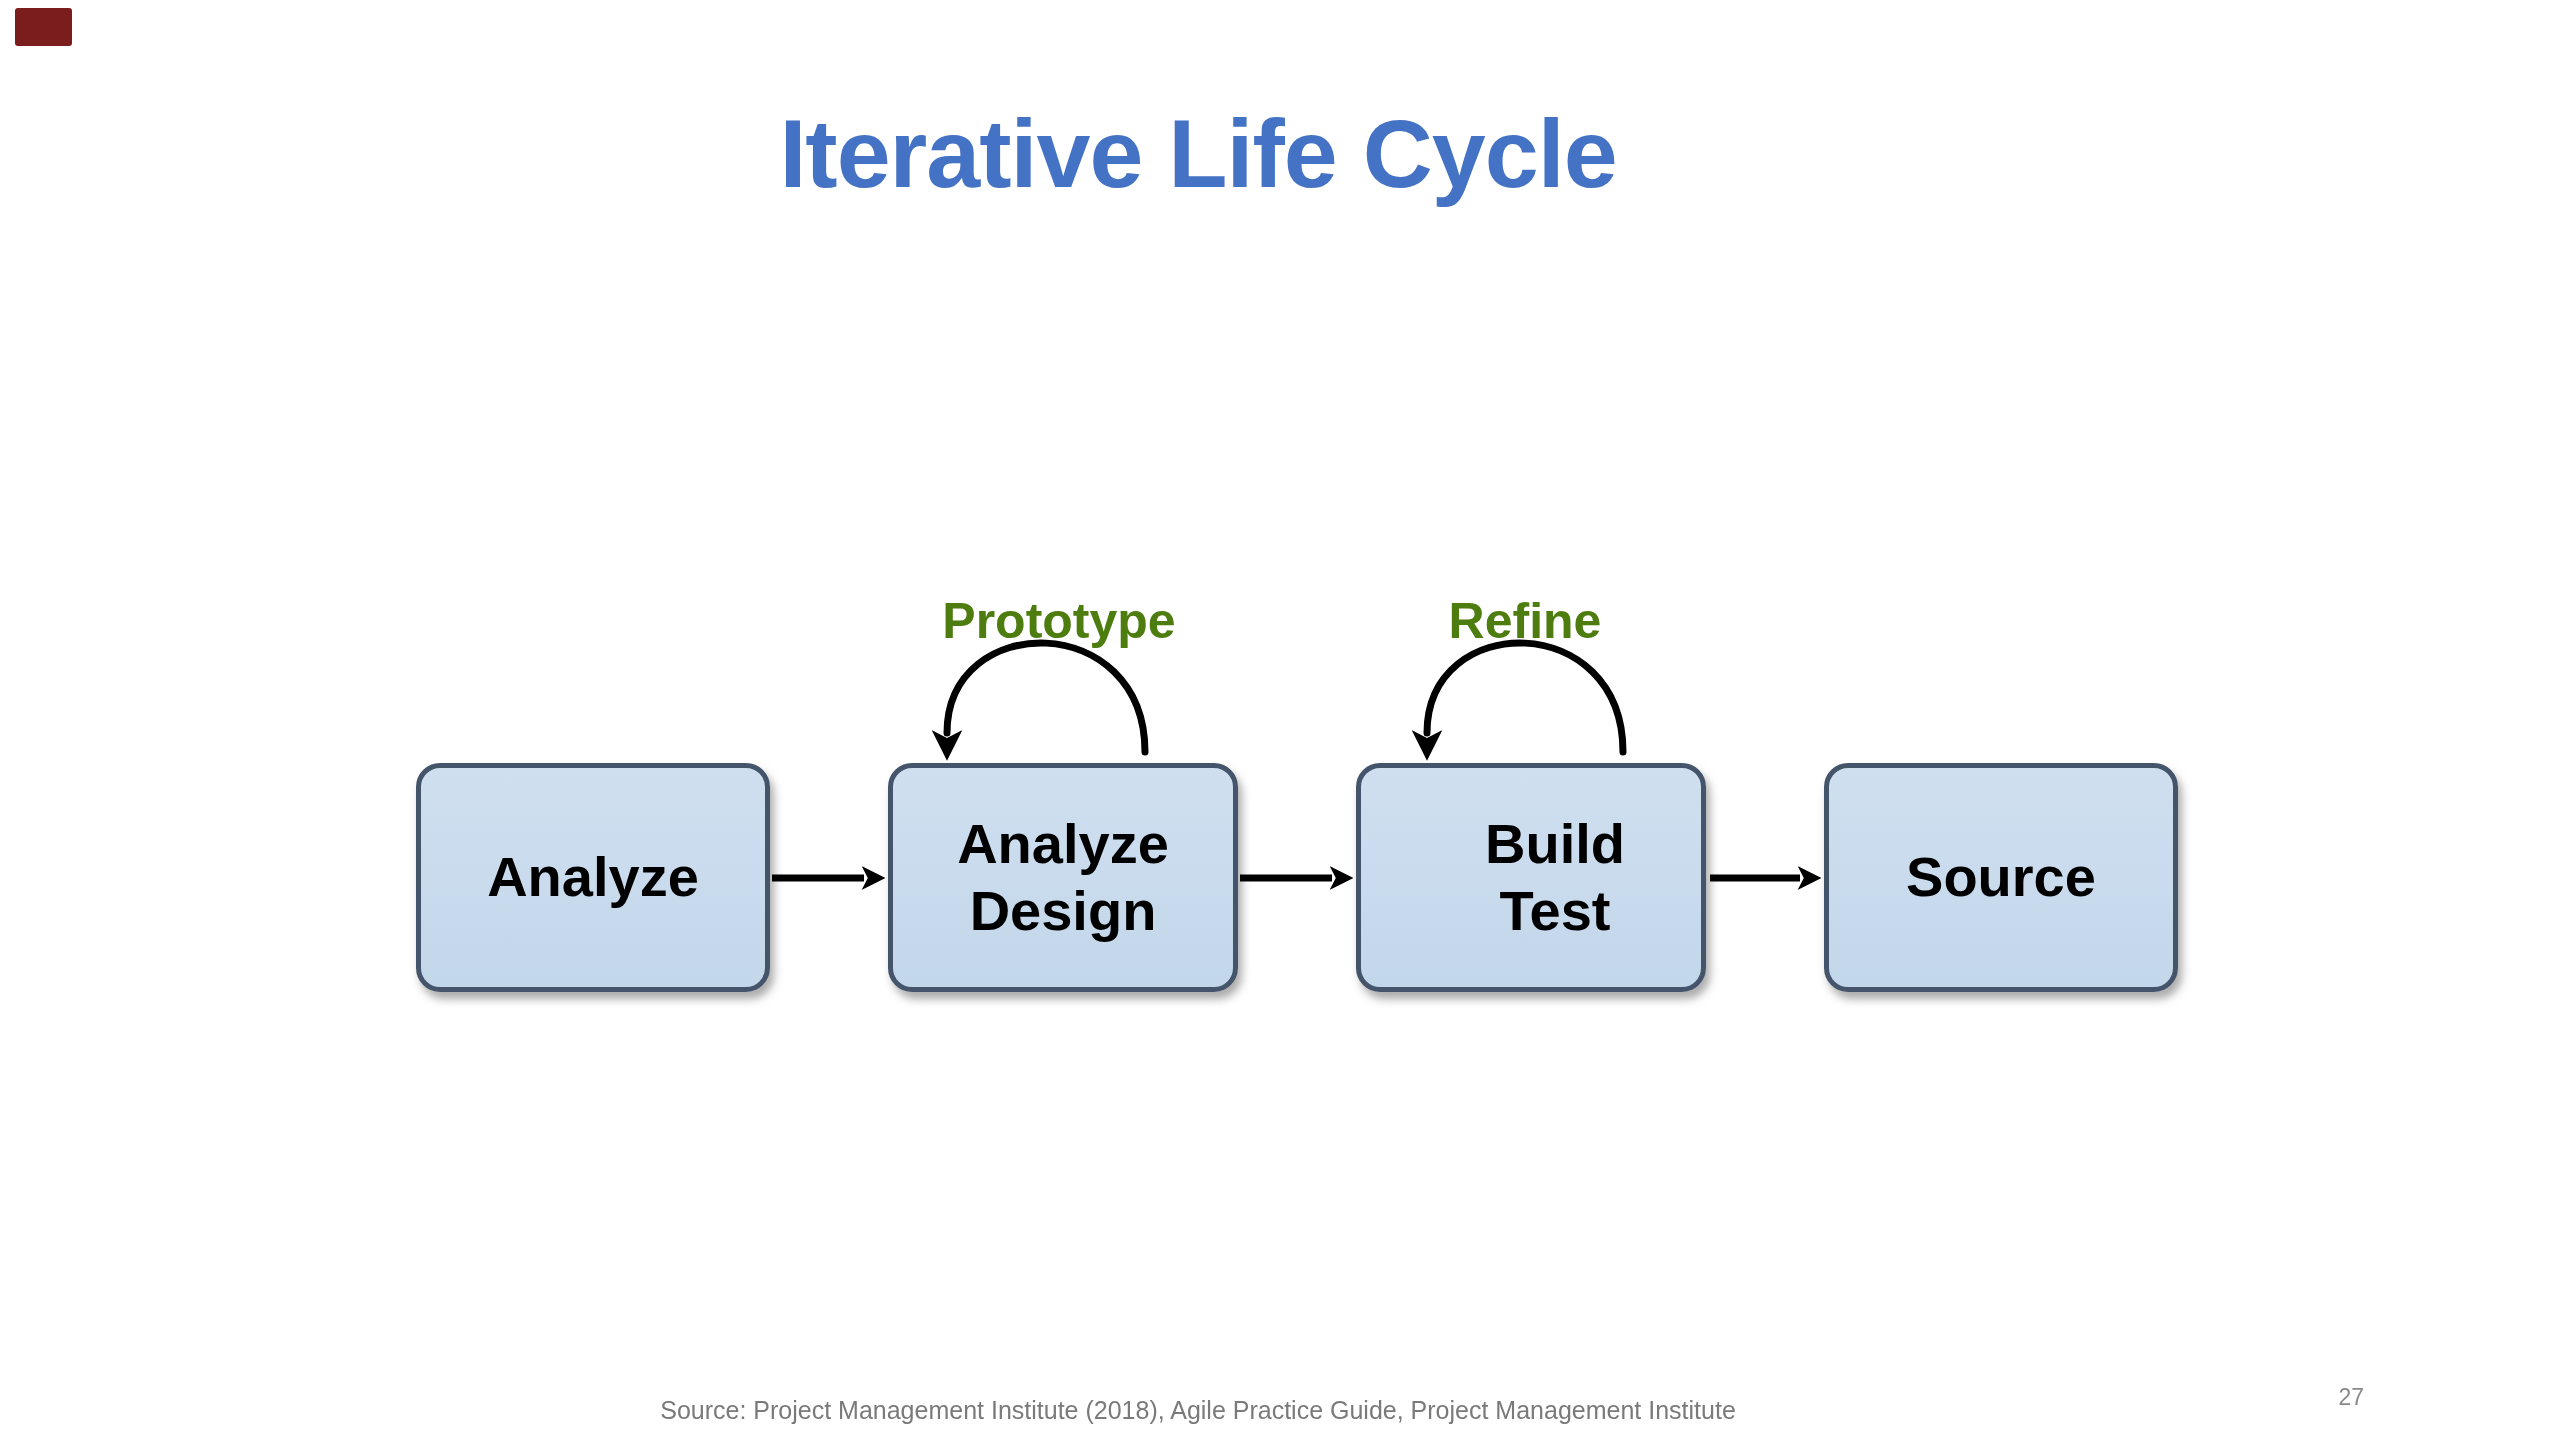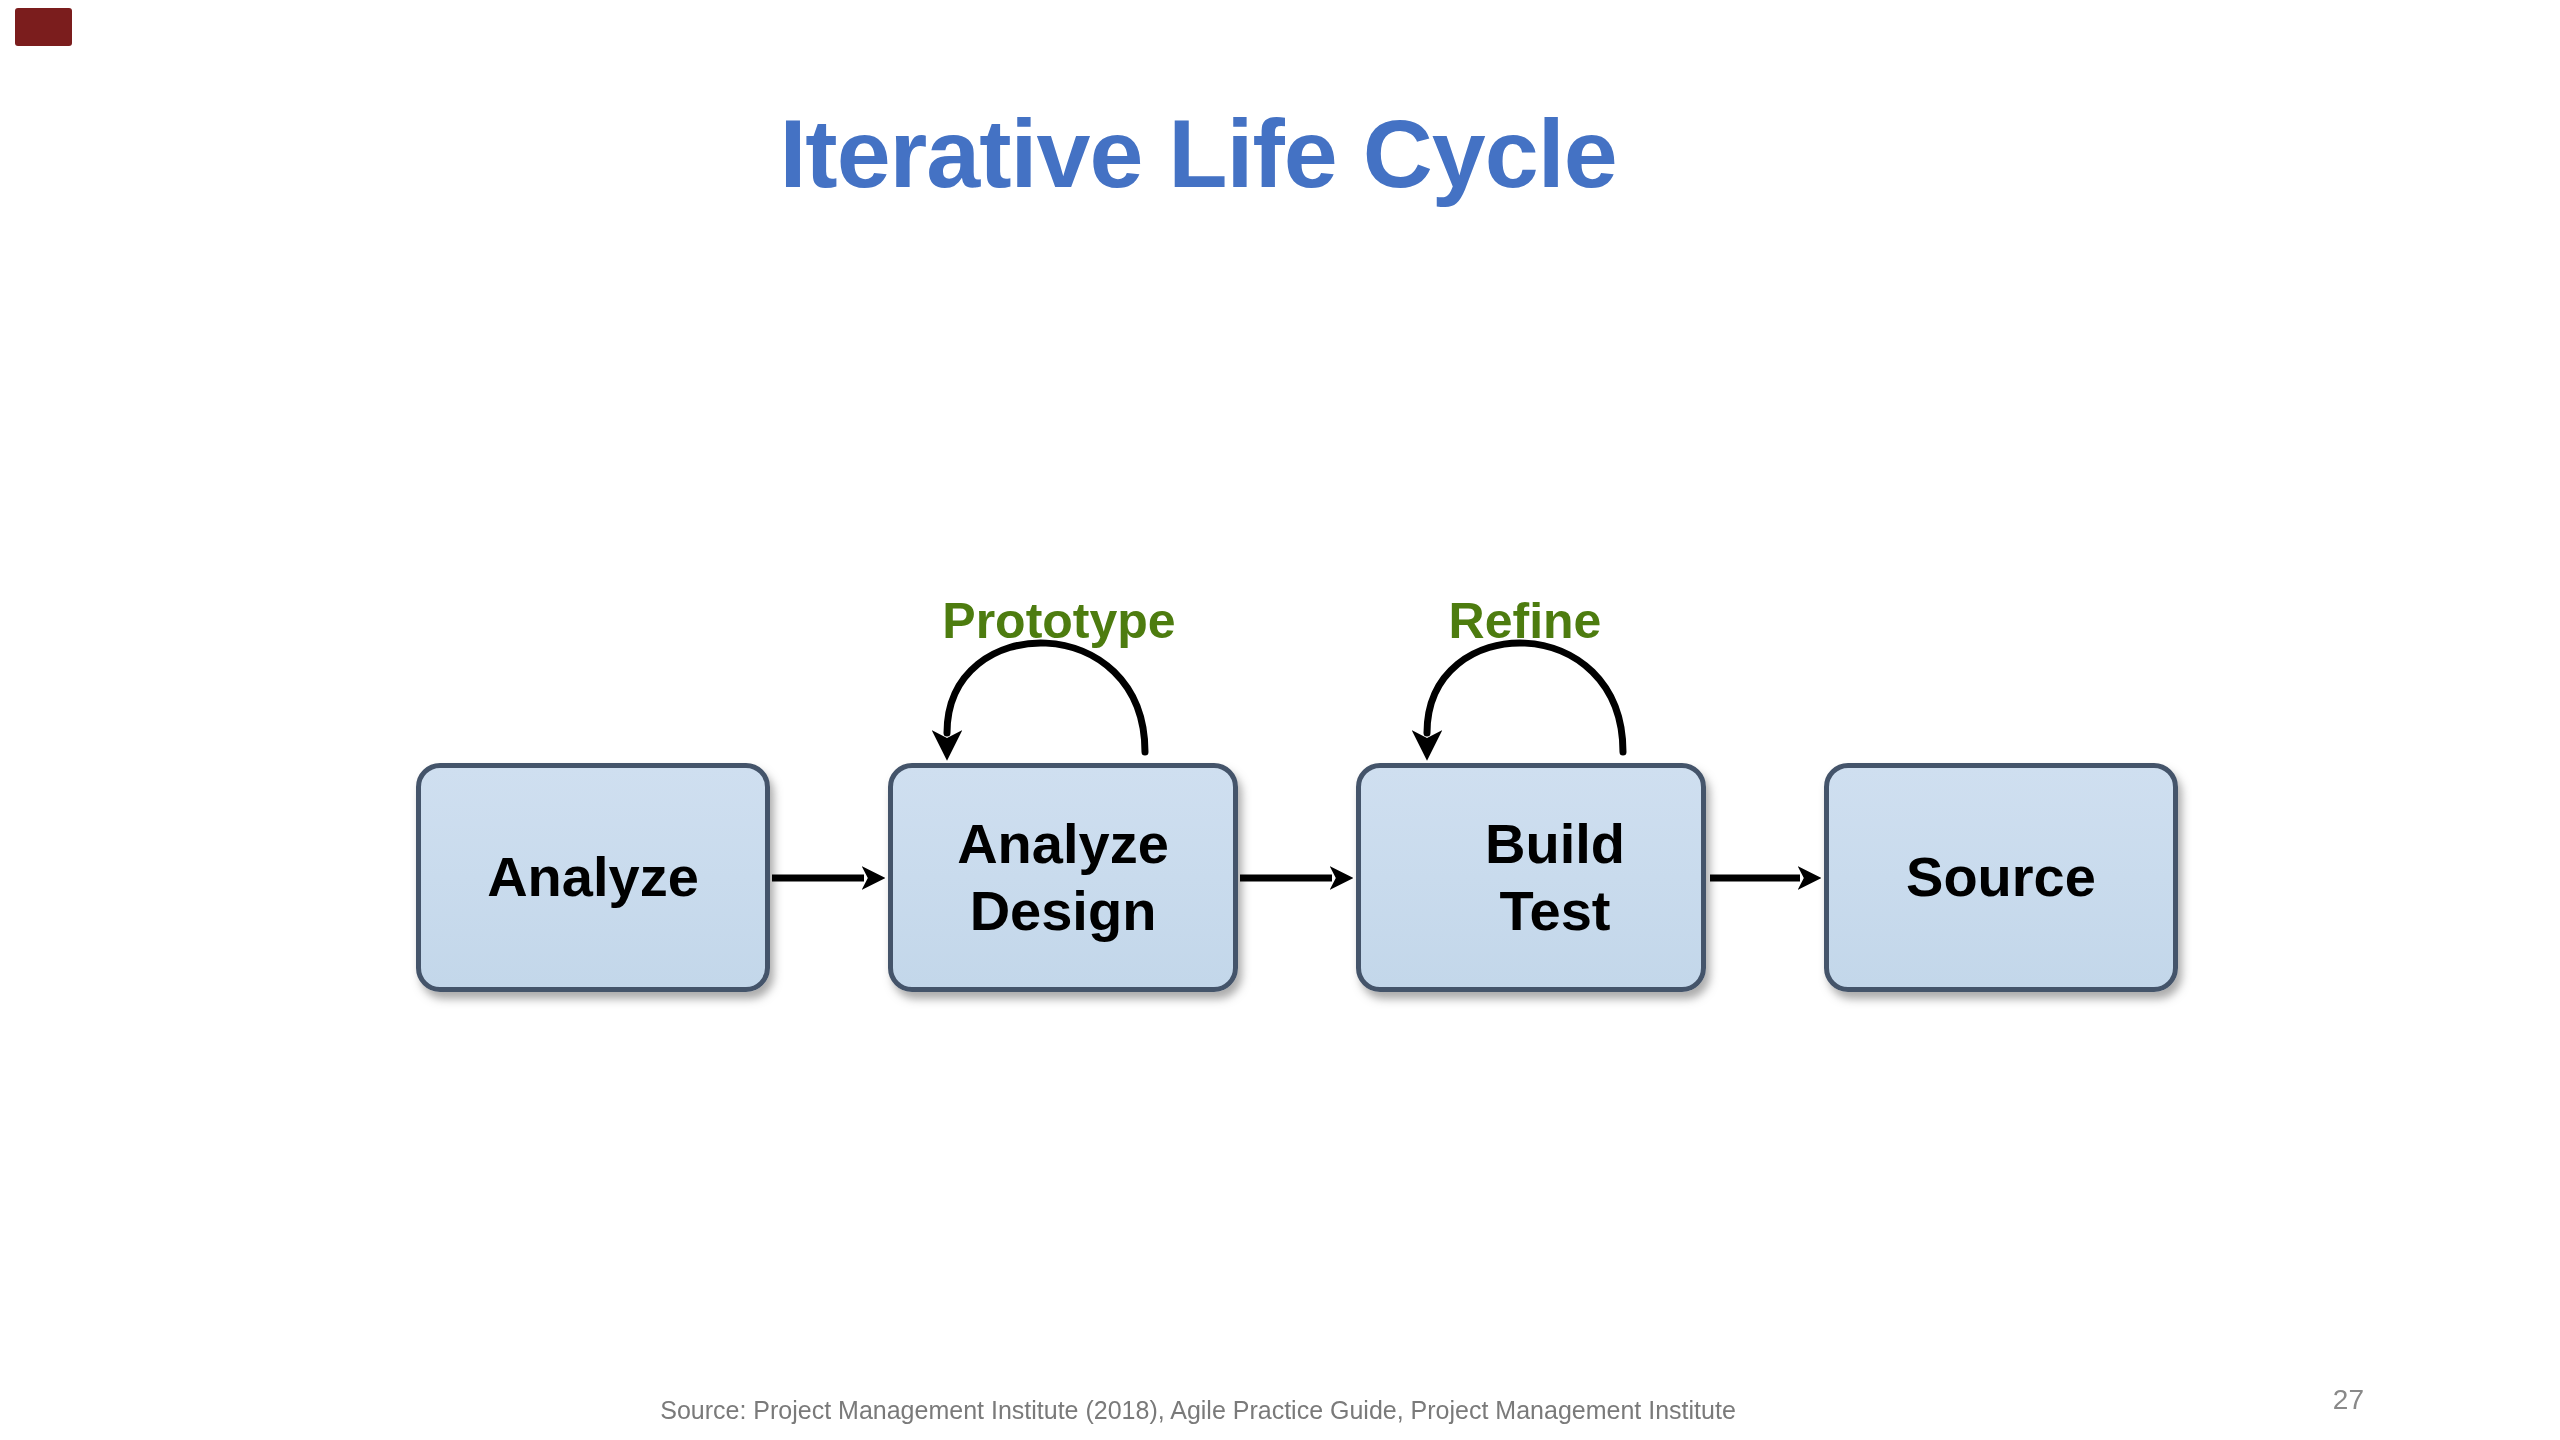--- a/index.html
+++ b/index.html
@@ -87,21 +87,21 @@
     left: 0;
     right: 0;
     text-align: center;
     font-size: 25px;
     color: #7a7a7a;
   }
   .page-number {
     position: absolute;
     top: 1384px;
     right: 32px;
-    font-size: 28px;
+    font-size: 23px;
     color: #898989;
   }
 </style>
 </head>
 <body>
 
 <div class="slide">
 
   <div class="corner-marker"></div>
 

